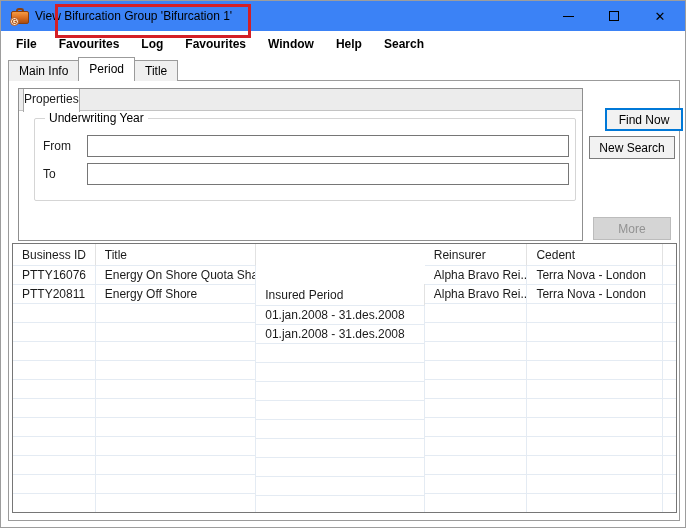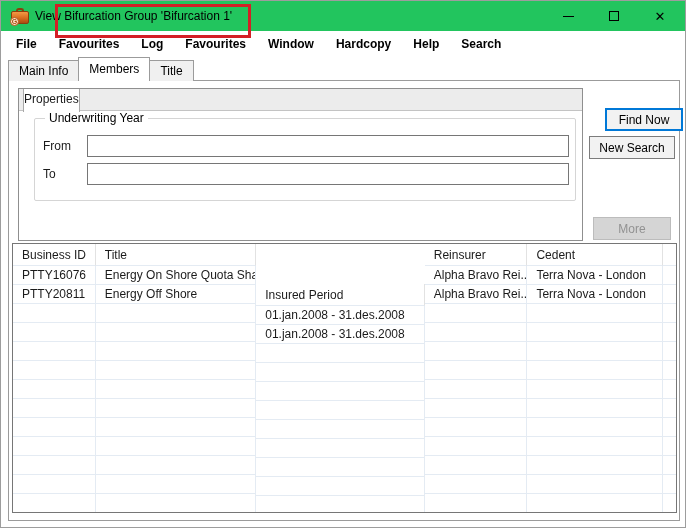--- a/index.html
+++ b/index.html
@@ -5,21 +5,21 @@
   * { margin:0; padding:0; box-sizing:border-box; }
   html,body { background:#e8e8e8; }
   body { font-family:"Liberation Sans","DejaVu Sans",sans-serif; font-size:12px; color:#1b1b1b; }
 
   .window {
     position:relative; width:686px; height:528px; background:#ffffff;
     border:1px solid #9d9d9d; overflow:hidden;
   }
 
   
-  .titlebar { position:absolute; left:0; top:0; width:100%; height:30px; background:#22c55e; }
+  .titlebar { position:absolute; left:0; top:0; width:100%; height:30px; background:#3b82f6; }
   .app-icon { position:absolute; left:9px; top:6px; width:20px; height:19px; }
   .app-icon .case {
     position:absolute; left:1px; top:4px; width:18px; height:13px;
     background:linear-gradient(180deg,#f49a45 0%,#d96c1e 55%,#a84d12 100%);
     border:1px solid #8a3f0e; border-radius:2px;
   }
   .app-icon .handle {
     position:absolute; left:6px; top:1px; width:8px; height:6px;
     border:2px solid #8a3f0e; border-bottom:none; border-radius:3px 3px 0 0;
   }
@@ -123,28 +123,27 @@
   </div>
 
   <div class="annotation-box"></div>
 
   <div class="menubar">
     <span class="menu-item">File</span>
     <span class="menu-item">Favourites</span>
     <span class="menu-item">Log</span>
     <span class="menu-item">Favourites</span>
     <span class="menu-item">Window</span>
-    <span class="menu-item">Hardcopy</span>
     <span class="menu-item">Help</span>
     <span class="menu-item">Search</span>
   </div>
 
   <div class="tabstrip">
     <div class="tab">Main Info</div>
-    <div class="tab active">Members</div>
+    <div class="tab active">Period</div>
     <div class="tab">Title</div>
   </div>
 
   <div class="tabpage">
 
     <div class="props-panel">
       <div class="props-strip"></div>
       <div class="props-tab">Properties</div>
 
       <div class="groupbox">

